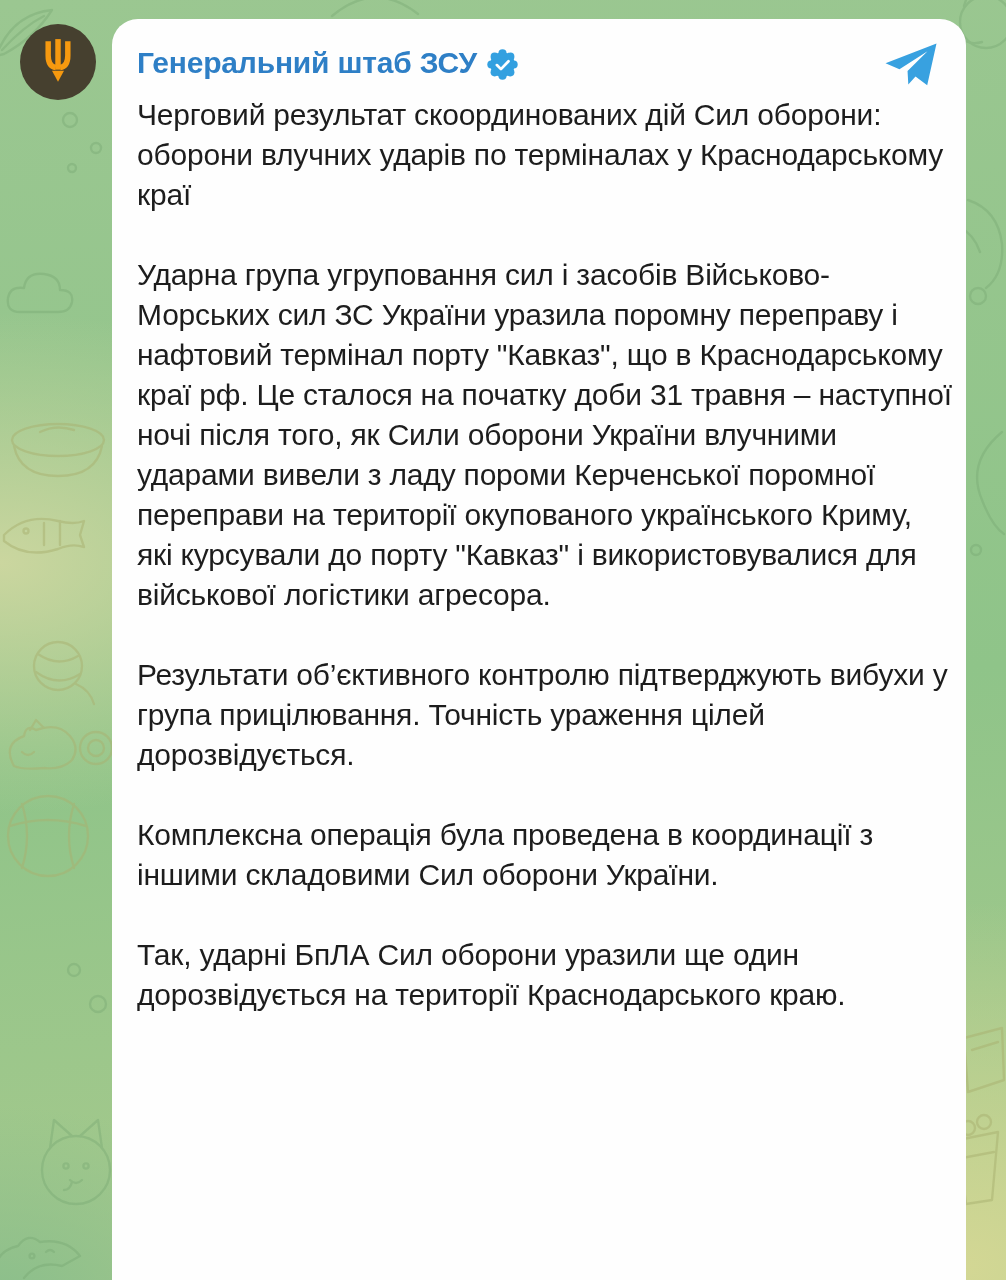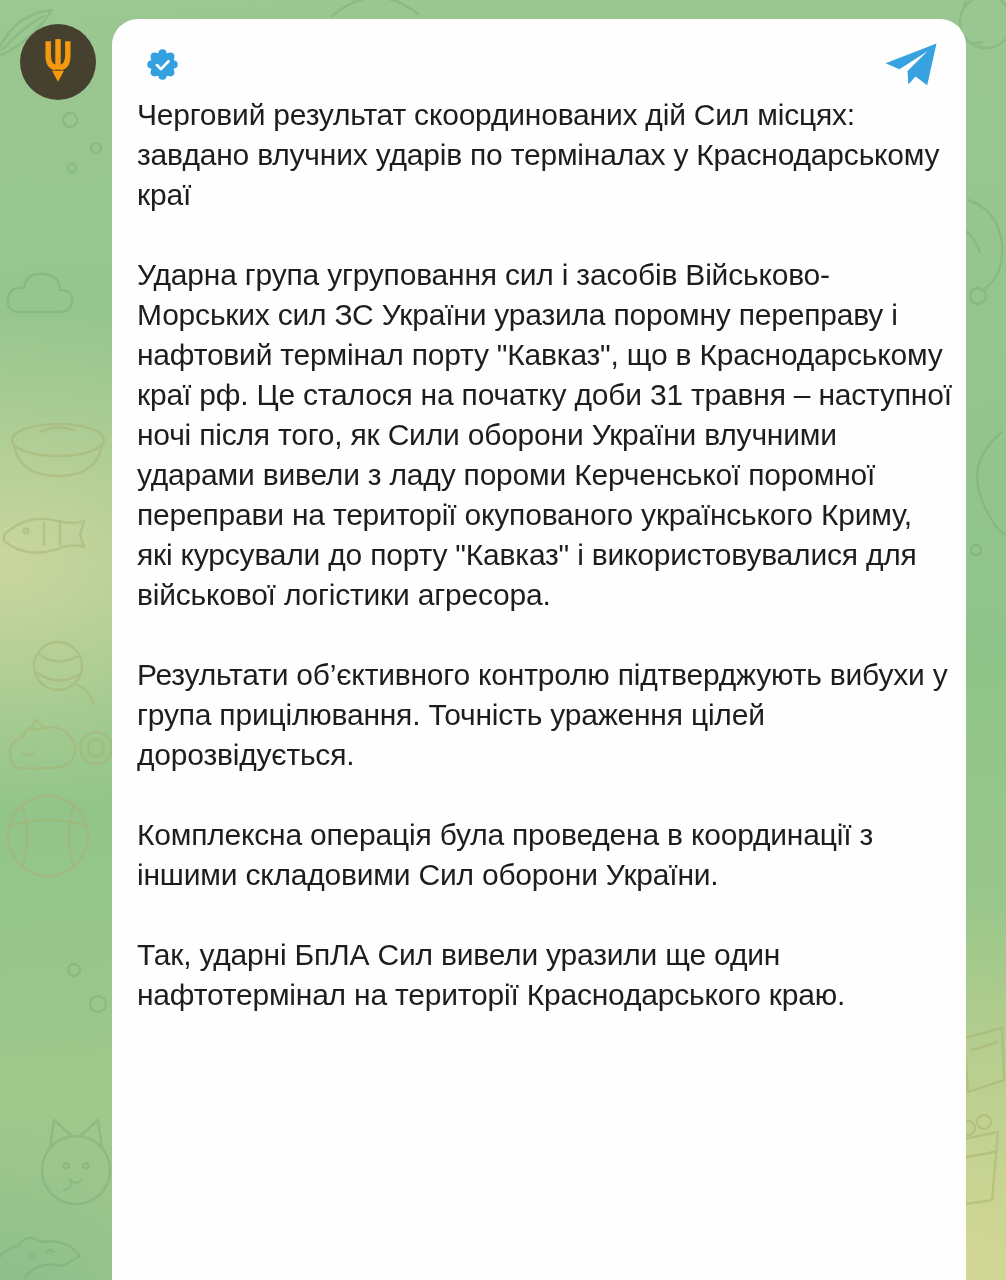--- a/index.html
+++ b/index.html
@@ -129,41 +129,42 @@
         <path d="M9 3 v13 q0 10 7 11"></path>
         <path d="M27 3 v13 q0 10 -7 11"></path>
         <path d="M18 1 v28"></path>
       </g>
       <path d="M12.5 30 h11 l-5.5 10 z" fill="#f6990f"></path>
     </svg>
   </div>
 
   <div class="bubble">
     <div class="bubble-header">
+      <span class="channel-name">Генеральний штаб ЗСУ</span>
       <svg class="verified" width="31" height="31" viewBox="0 0 32 32">
         <g fill="#33a0e0">
           <circle cx="16" cy="16" r="12.6"></circle>
           <circle cx="27.5" cy="16" r="4.2"></circle>
             <circle cx="24.1" cy="24.1" r="4.2"></circle>
           <circle cx="16" cy="27.5" r="4.2"></circle>
             <circle cx="7.9" cy="24.1" r="4.2"></circle>
           <circle cx="4.5" cy="16" r="4.2"></circle>
             <circle cx="7.9" cy="7.9" r="4.2"></circle>
           <circle cx="16" cy="4.5" r="4.2"></circle>
             <circle cx="24.1" cy="7.9" r="4.2"></circle>
         </g>
         <path d="M10.2 16.6l4.2 4.2L22.2 12.6" stroke="#ffffff" stroke-width="2.8" fill="none" stroke-linecap="round" stroke-linejoin="round"></path>
       </svg>
       <svg class="plane" width="54" height="45" viewBox="0 0 36 30">
         <path d="M35 1 L1 14.2 l9.3 3.9 L29 6.2 L15.7 19.4 l.5 9 4.8-5.4 7.8 5.8 Z" fill="#38a1e0"></path>
       </svg>
     </div>
 
     <div class="message-text">
-      <p>Черговий результат скоординованих дій Сил місцях: завдано влучних ударів по терміналах у Краснодарському краї</p>
+      <p>Черговий результат скоординованих дій Сил оборони: оборони влучних ударів по терміналах у Краснодарському краї</p>
       <p>Ударна група угруповання сил і засобів Військово-Морських сил ЗС України уразила поромну переправу і нафтовий термінал порту "Кавказ", що в Краснодарському краї рф. Це сталося на початку доби 31 травня – наступної ночі після того, як Сили оборони України влучними ударами вивели з ладу пороми Керченської поромної переправи на території окупованого українського Криму, які курсували до порту "Кавказ" і використовувалися для військової логістики агресора.</p>
       <p>Результати об’єктивного контролю підтверджують вибухи у група прицілювання. Точність ураження цілей дорозвідується.</p>
       <p>Комплексна операція була проведена в координації з іншими складовими Сил оборони України.</p>
-      <p>Так, ударні БпЛА Сил вивели уразили ще один нафтотермінал на території Краснодарського краю.</p>
+      <p>Так, ударні БпЛА Сил оборони уразили ще один дорозвідується на території Краснодарського краю.</p>
     </div>
   </div>
 
 </div>
 
 </body></html>

